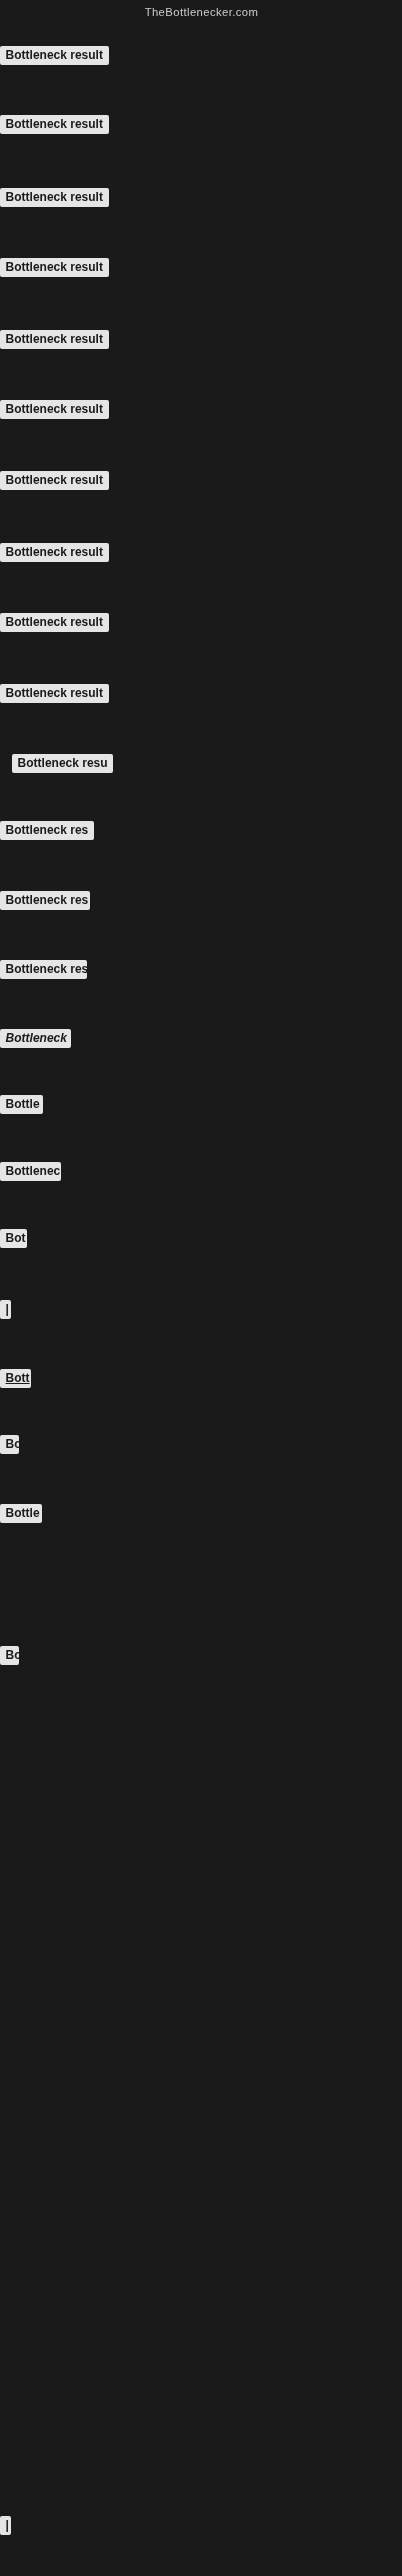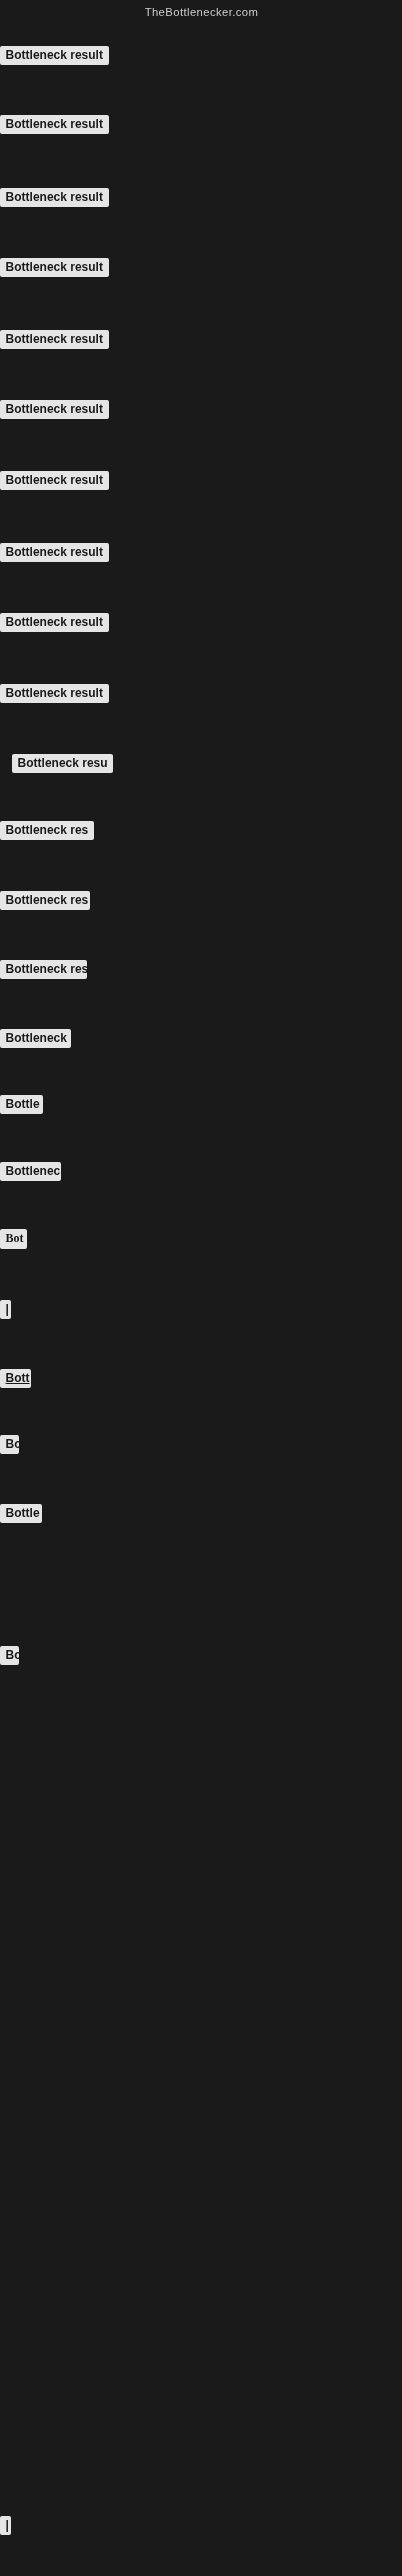--- a/index.html
+++ b/index.html
@@ -49,23 +49,23 @@
 <div class="row" style="top: 330px; left: 0px;"><span class="bottleneck-badge" style="max-width: 121px;">Bottleneck result</span></div>
 <div class="row" style="top: 400px; left: 0px;"><span class="bottleneck-badge" style="max-width: 119px;">Bottleneck result</span></div>
 <div class="row" style="top: 471px; left: 0px;"><span class="bottleneck-badge" style="max-width: 117px;">Bottleneck result</span></div>
 <div class="row" style="top: 543px; left: 0px;"><span class="bottleneck-badge" style="max-width: 121px;">Bottleneck result</span></div>
 <div class="row" style="top: 613px; left: 0px;"><span class="bottleneck-badge" style="max-width: 117px;">Bottleneck result</span></div>
 <div class="row" style="top: 684px; left: 0px;"><span class="bottleneck-badge" style="max-width: 115px;">Bottleneck result</span></div>
 <div class="row" style="top: 754px; left: 12px;"><span class="bottleneck-badge" style="max-width: 105px;">Bottleneck resu</span></div>
 <div class="row" style="top: 821px; left: 0px;"><span class="bottleneck-badge" style="max-width: 95px;">Bottleneck res</span></div>
 <div class="row" style="top: 891px; left: 0px;"><span class="bottleneck-badge" style="max-width: 90px;">Bottleneck res</span></div>
 <div class="row" style="top: 960px; left: 0px;"><span class="bottleneck-badge" style="max-width: 87px;">Bottleneck res</span></div>
-<div class="row" style="top: 1029px; left: 0px;"><span class="bottleneck-badge" style="max-width: 71px;">Bottleneck</span></div>
+<div class="row" style="top: 1029px; left: 0px;"><span class="bottleneck-badge" style="max-width: 71px; font-style: italic;">Bottleneck</span></div>
 <div class="row" style="top: 1095px; left: 0px;"><span class="bottleneck-badge" style="max-width: 43px;">Bottle</span></div>
 <div class="row" style="top: 1162px; left: 0px;"><span class="bottleneck-badge" style="max-width: 61px;">Bottlenec</span></div>
-<div class="row" style="top: 1229px; left: 0px; font-family: Liberation Serif, serif;"><span class="bottleneck-badge" style="max-width: 27px;">Bot</span></div>
+<div class="row" style="top: 1229px; left: 0px;"><span class="bottleneck-badge" style="max-width: 27px;">Bot</span></div>
 <div class="row" style="top: 1300px; left: 0px;"><span class="bottleneck-badge" style="max-width: 6.4px;">|</span></div>
 <div class="row" style="top: 1369px; left: 0px;"><span class="bottleneck-badge" style="max-width: 31px; text-decoration: underline;">Bott</span></div>
 <div class="row" style="top: 1435px; left: 0px;"><span class="bottleneck-badge" style="max-width: 19.3px;">Bo</span></div>
 <div class="row" style="top: 1504px; left: 0px;"><span class="bottleneck-badge" style="max-width: 42px;">Bottle</span></div>
 <div class="row" style="top: 1646px; left: 0px;"><span class="bottleneck-badge" style="max-width: 19.3px;">Bo</span></div>
 <div class="row" style="top: 2516px; left: 0px;"><span class="bottleneck-badge" style="max-width: 6.4px;">|</span></div>
 
 
 </body></html>

